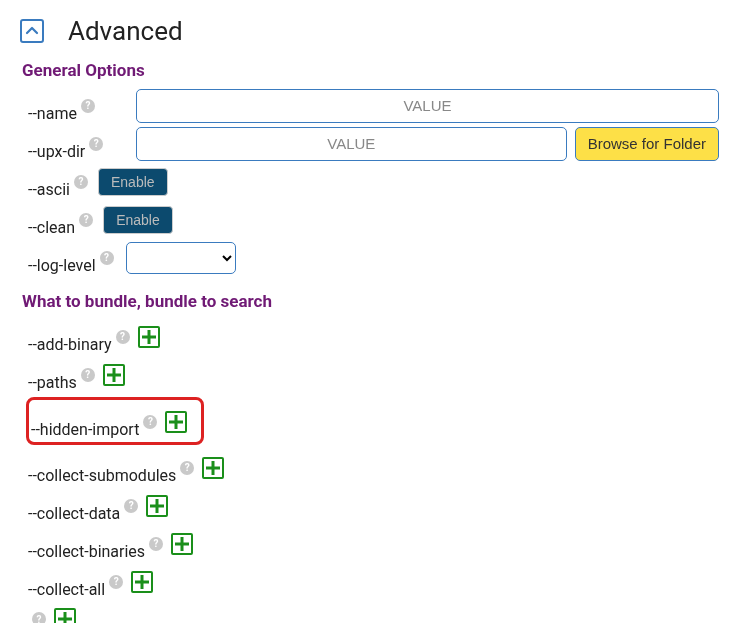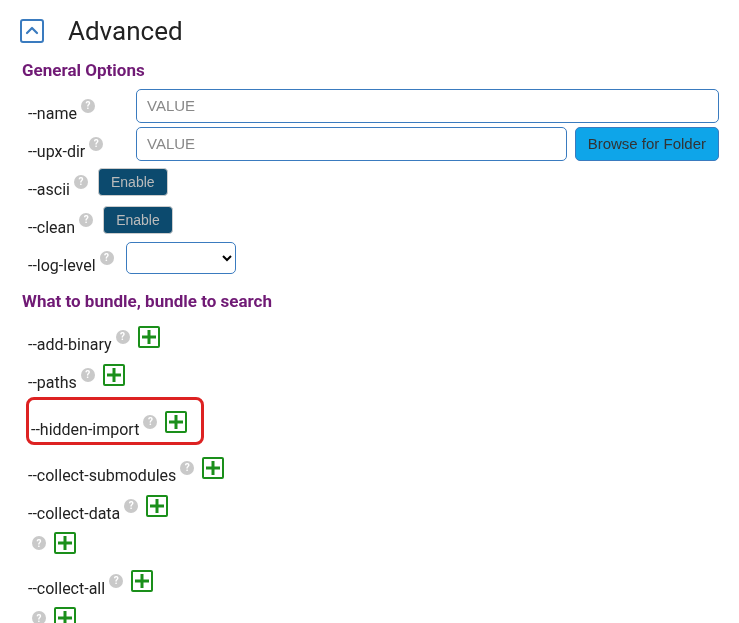--- a/index.html
+++ b/index.html
@@ -69,27 +69,28 @@
 .input-text {
   flex: 1;
   height: 34px;
   border: 1px solid #3a7bbf;
   border-radius: 5px;
   padding: 12px 10px;
   font-size: 15px;
   color: #ef4444;
   margin-left: 12px;
   outline: none;
+  text-align: center;
 }
 .input-text::placeholder { color: #888; }
 .browse-btn {
   height: 34px;
   border: 1px solid #3a7bbf;
   border-radius: 5px;
-  background: #0ea5e9;
+  background: #fde047;
   color: #333;
   font-size: 15px;
   padding: 0 12px;
   margin-left: 8px;
   cursor: pointer;
 }
 .enable-btn {
   height: 28px;
   border: 1px solid #ccc;
   border-radius: 4px;
@@ -237,20 +238,21 @@
   <span class="opt-label">--collect-data</span>
   <span class="help-icon">?</span>
   <span class="plus-box">
     <svg width="14" height="14" viewBox="0 0 14 14">
         <path d="M7 1v12M1 7h12" stroke="#1a8f1a" stroke-width="3" stroke-linecap="square"></path>
       </svg>
   </span>
 </div>
 
 <div class="row">
+  <span class="opt-label">--collect-binaries</span>
   <span class="help-icon">?</span>
   <span class="plus-box">
     <svg width="14" height="14" viewBox="0 0 14 14">
         <path d="M7 1v12M1 7h12" stroke="#1a8f1a" stroke-width="3" stroke-linecap="square"></path>
       </svg>
   </span>
 </div>
 
 <div class="row">
   <span class="opt-label">--collect-all</span>

